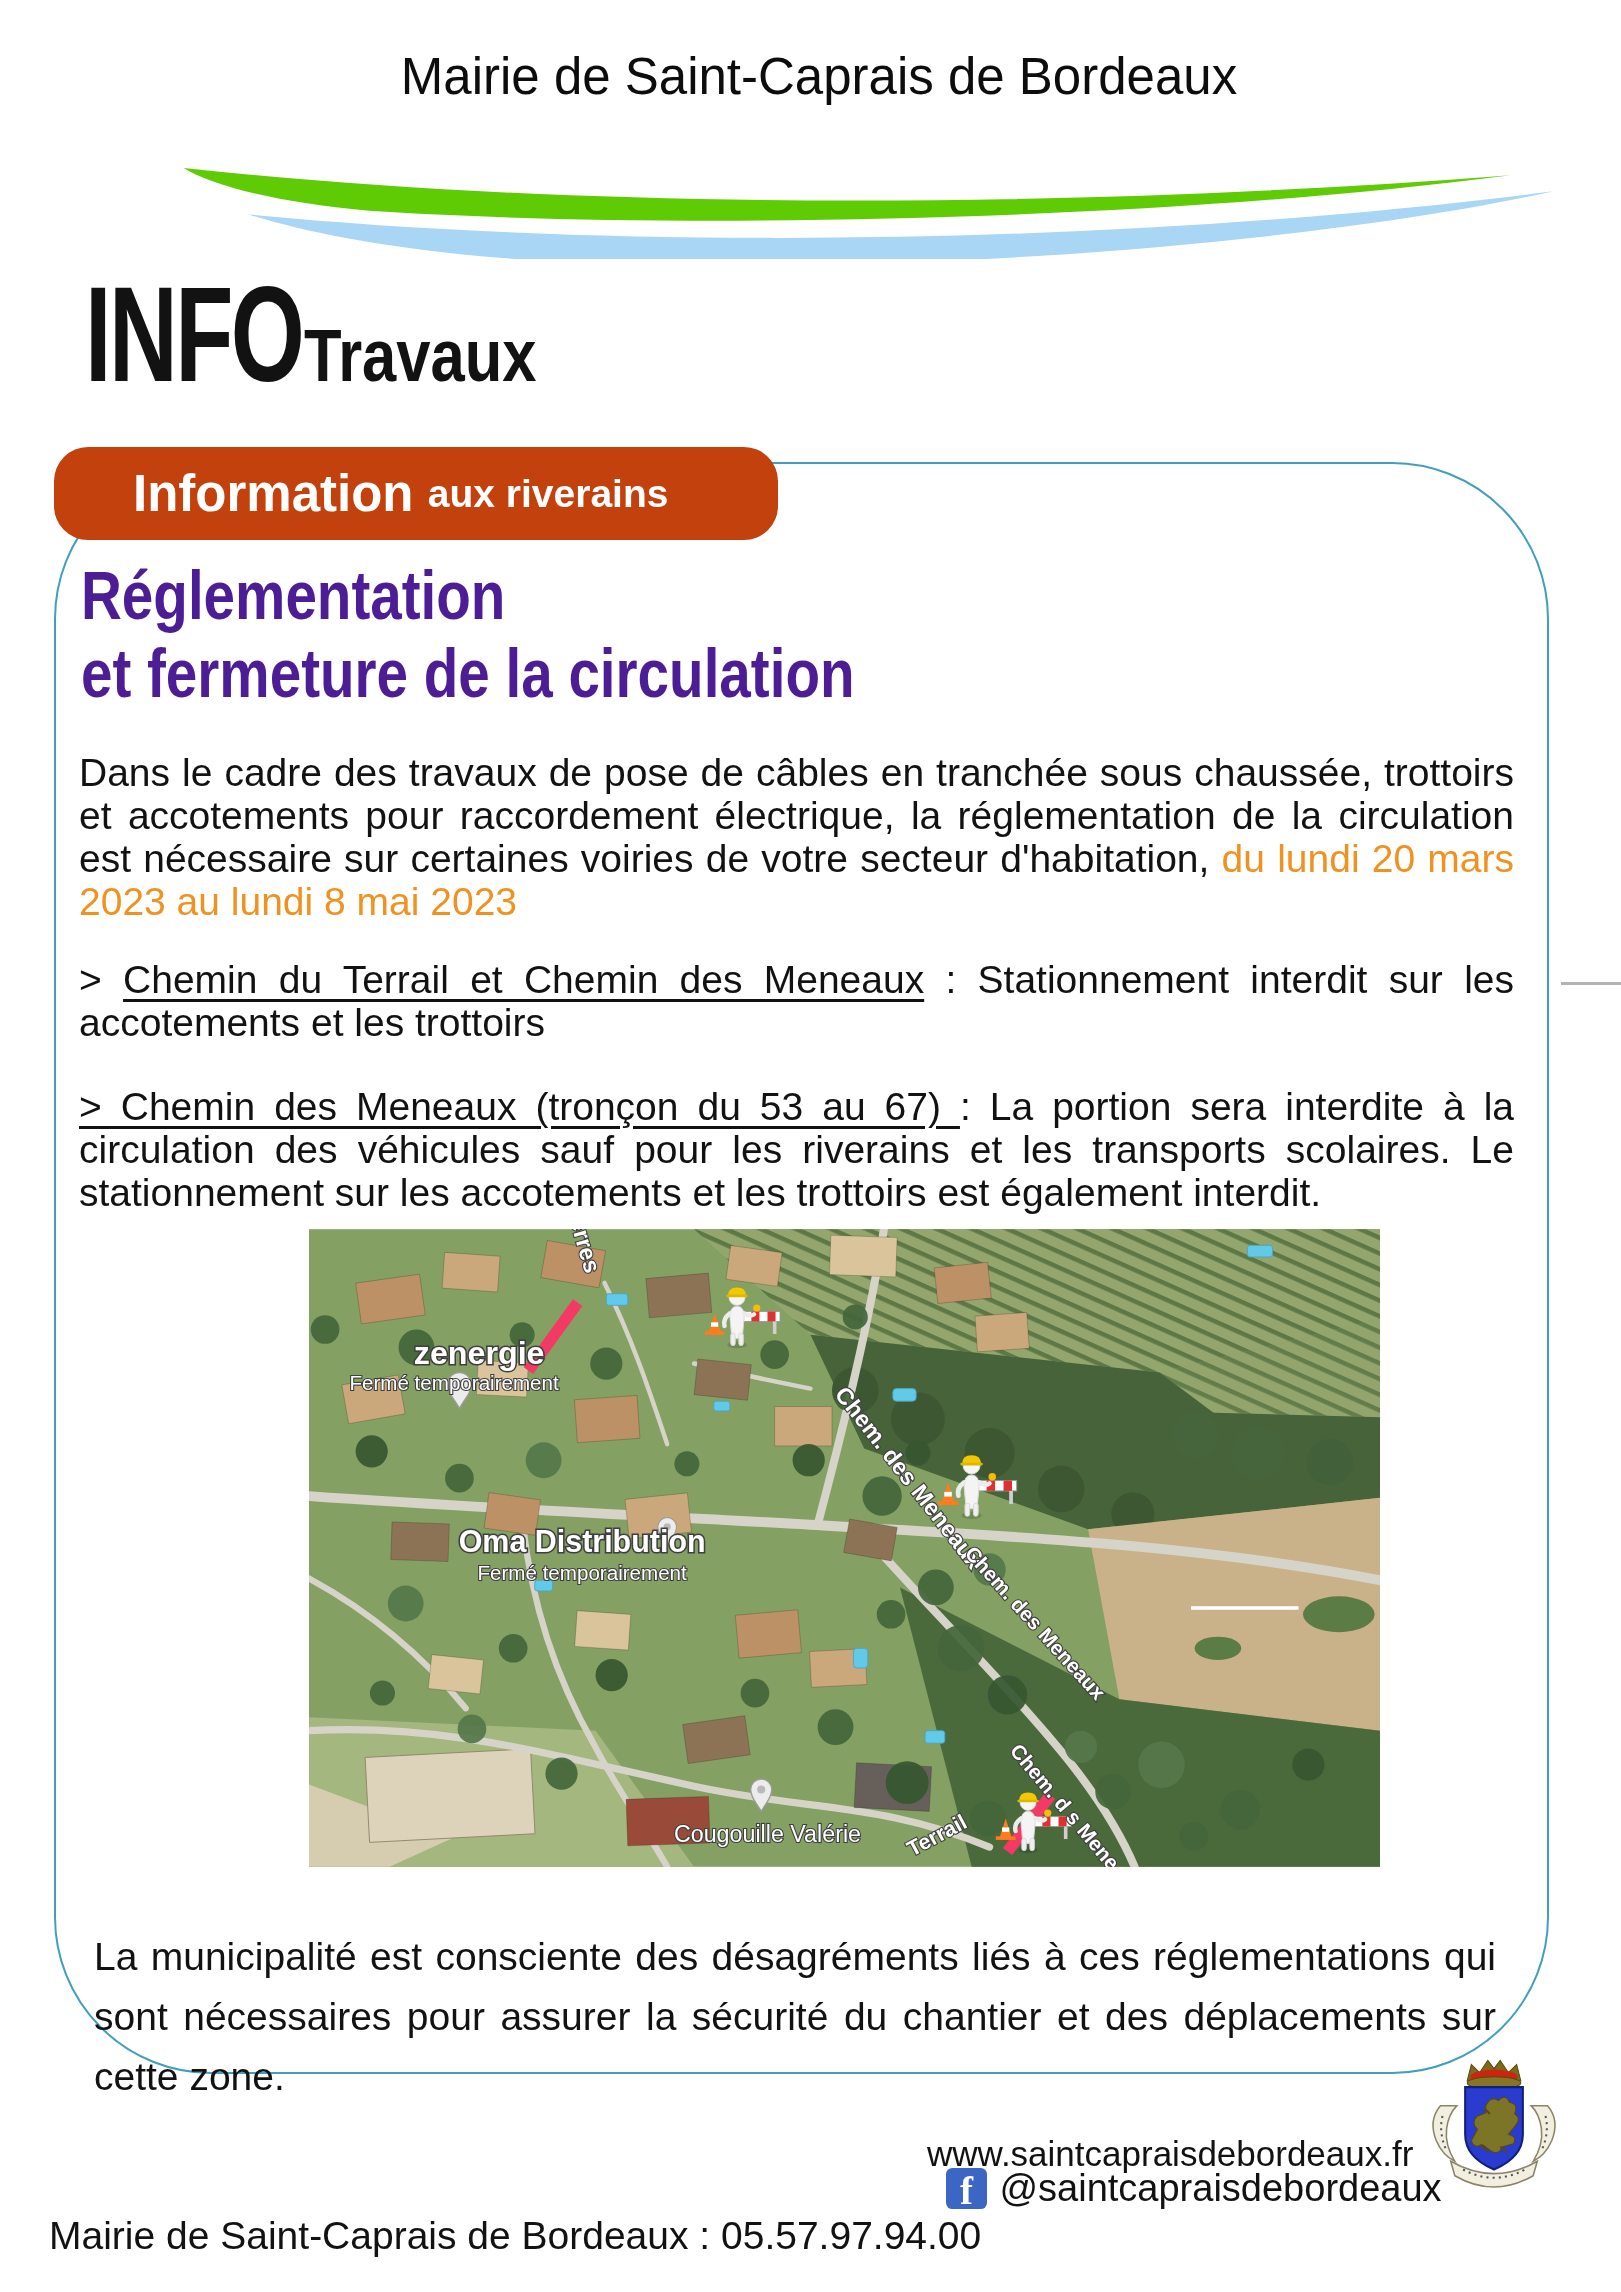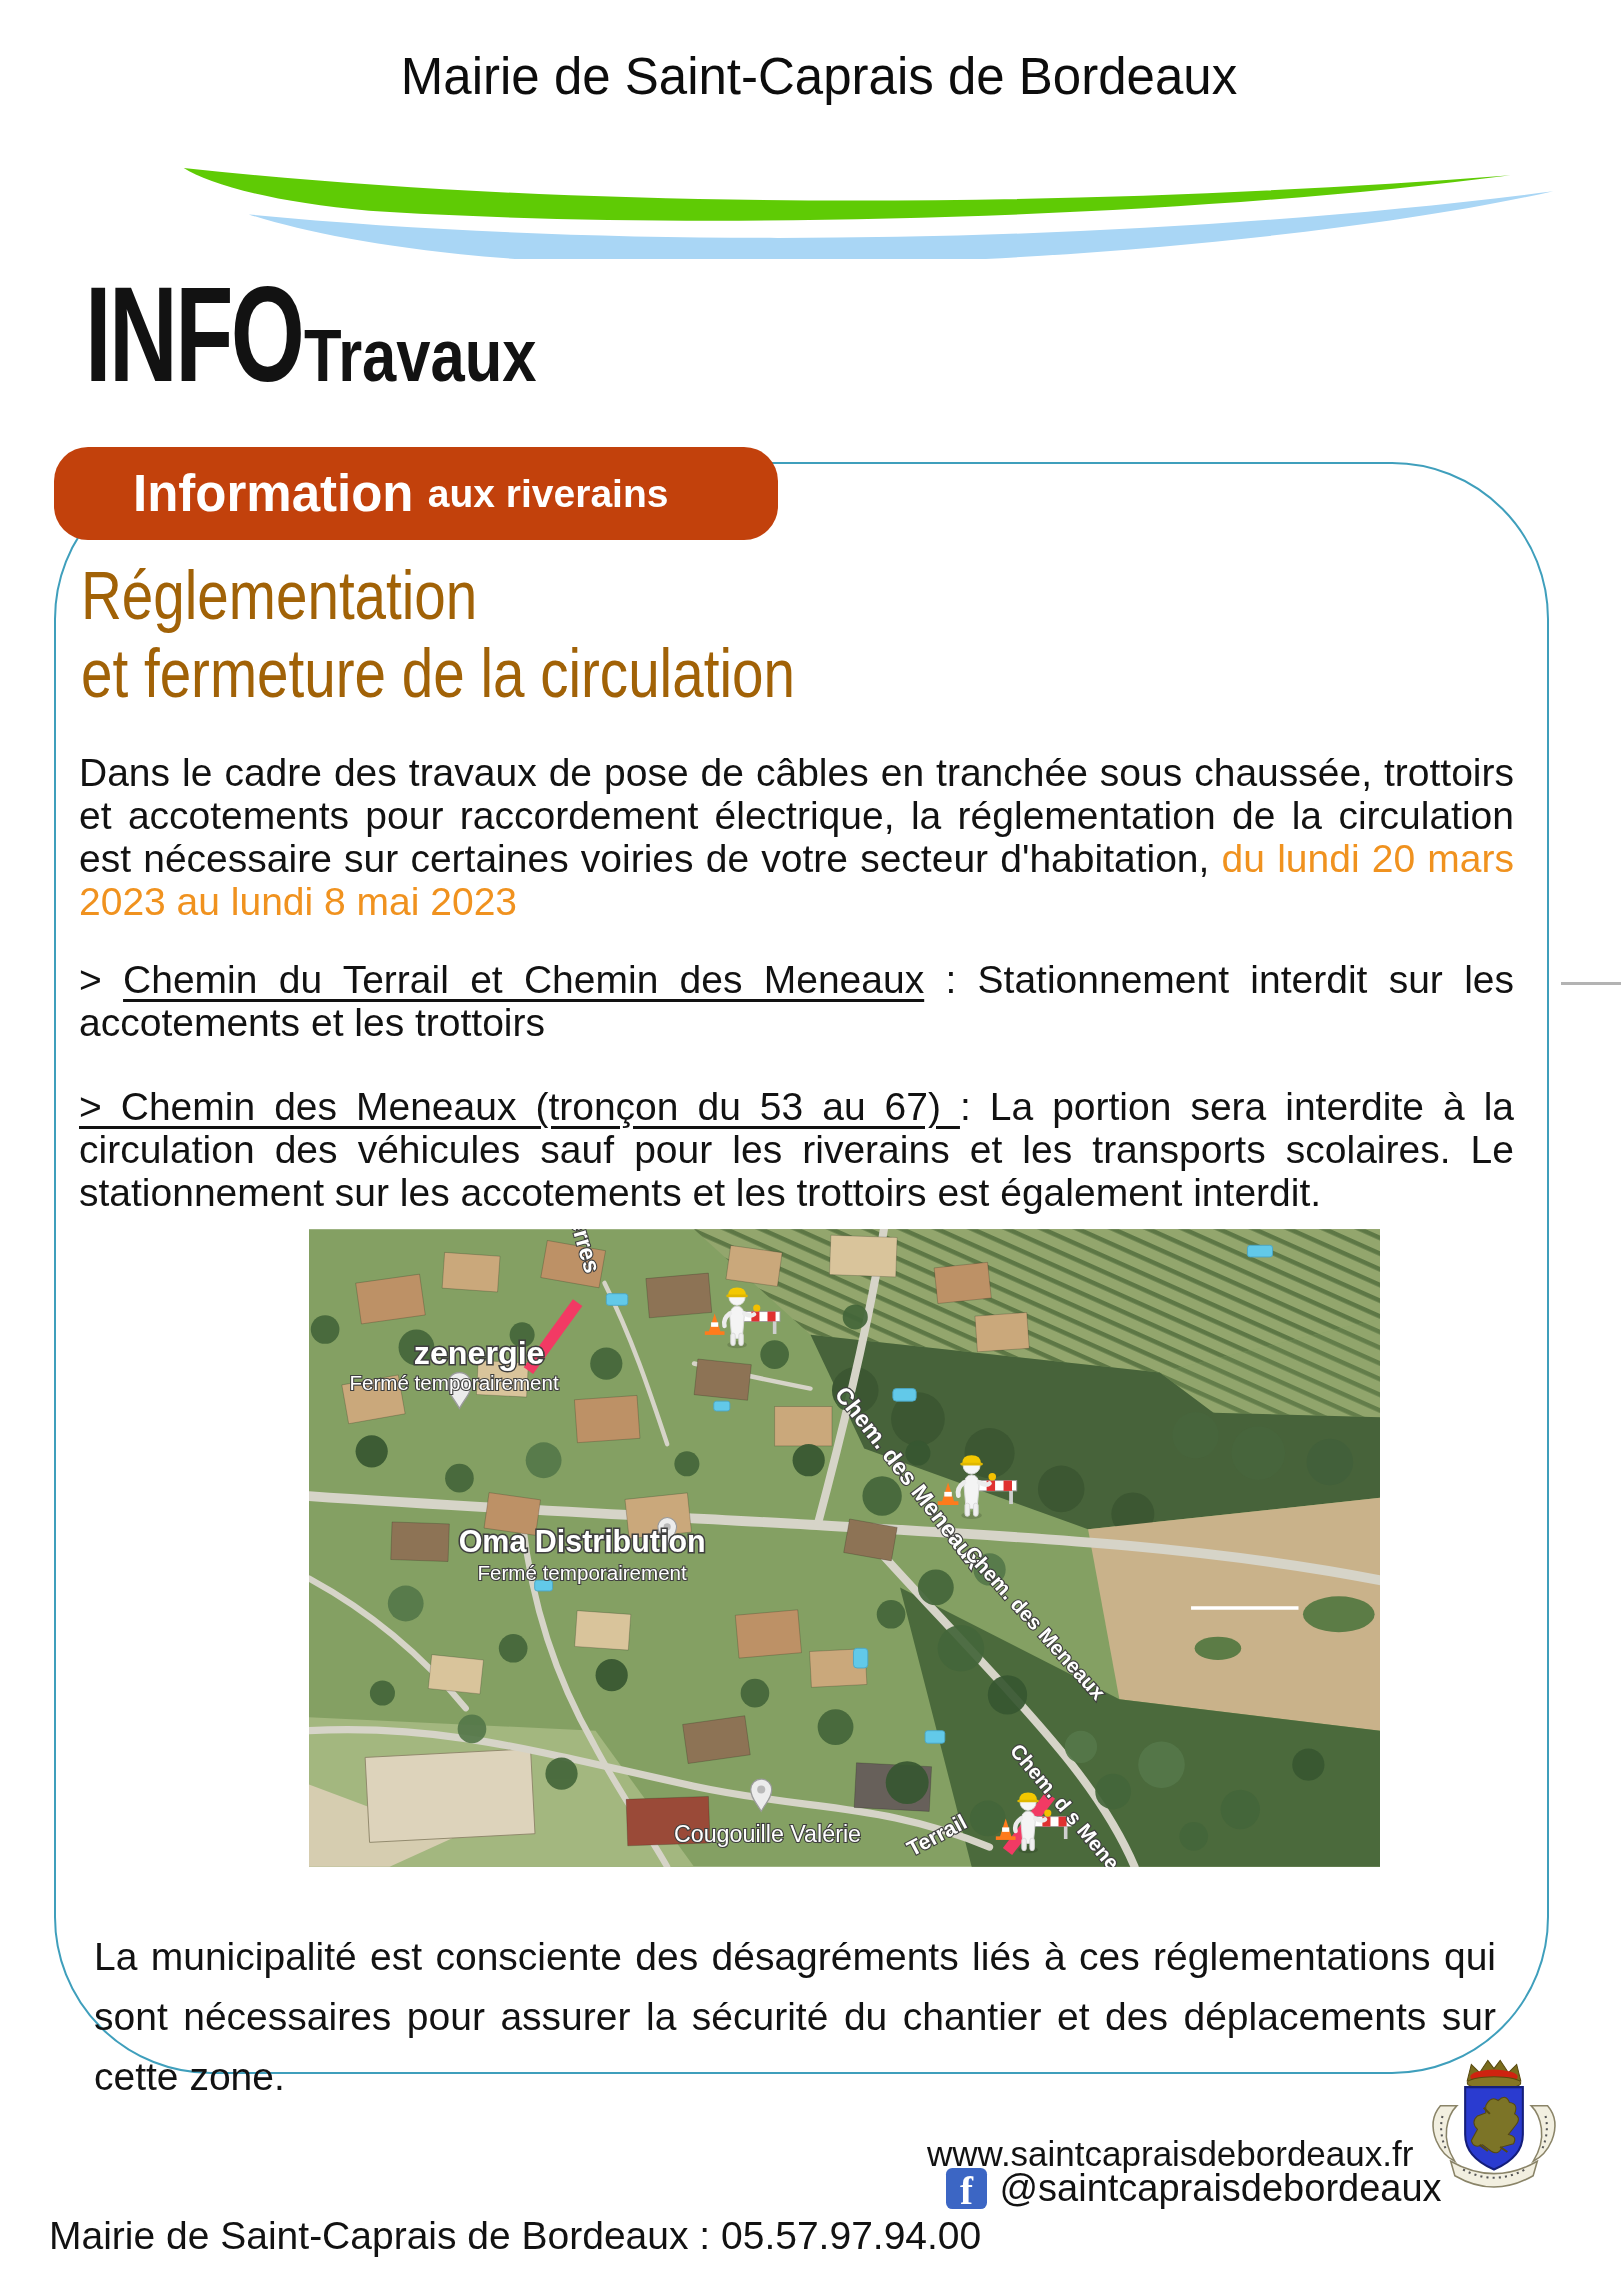--- a/index.html
+++ b/index.html
@@ -16,21 +16,21 @@
              transform:scaleX(.82);transform-origin:left bottom;}
   
   #banner{left:54px;top:447px;width:724px;height:93px;background:#c2410c;border-radius:34px;
           display:flex;align-items:center;padding-left:79px;box-sizing:border-box;color:#fff;z-index:5;}
   #banner .main{font-size:51px;font-weight:bold;}
   #banner .sub{font-size:39px;font-weight:bold;margin-left:14.3px;}
   
   #frame{left:54px;top:462px;width:1491px;height:1608px;border:2.7px solid #3F9FBC;border-radius:157px;z-index:1;}
   #artifact-line{left:1561px;top:982px;width:61px;height:2.7px;background:#b3b3b3;}
   
-  #heading{left:81px;top:557px;color:#a16207;font-weight:normal;z-index:2;}
+  #heading{left:81px;top:557px;color:#4c1d95;font-weight:bold;z-index:2;}
   #heading .line{display:block;font-size:69px;line-height:78px;transform:scaleX(.82);transform-origin:left;white-space:nowrap;}
   
   .para{font-size:39px;line-height:43px;text-align:justify;z-index:2;}
   #intro{left:79px;top:751px;width:1435px;}
   #bullet1{left:79px;top:958px;width:1435px;}
   #bullet2{left:79px;top:1085px;width:1435px;}
   #closing{left:94px;top:1927px;width:1402px;line-height:60px;}
   .orange{color:#F0921F;}
   .ul{text-decoration:underline;text-decoration-thickness:2.7px;text-underline-offset:6.3px;}
   

